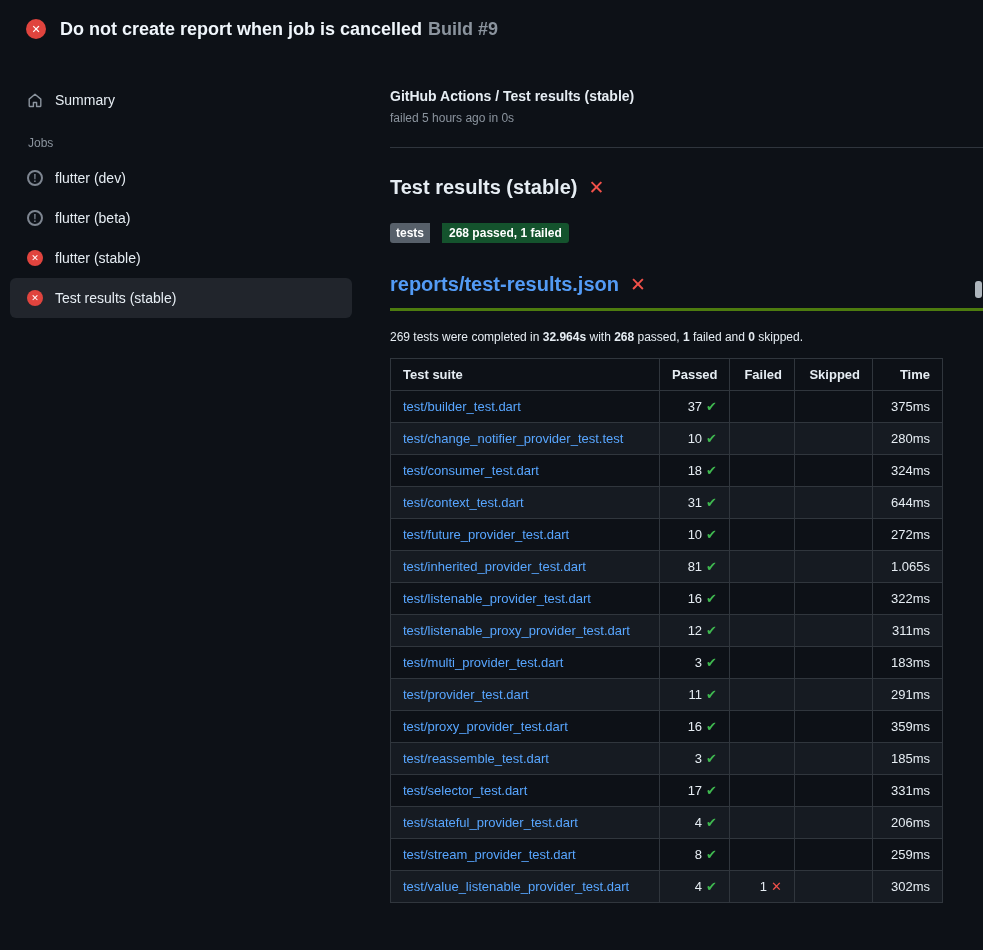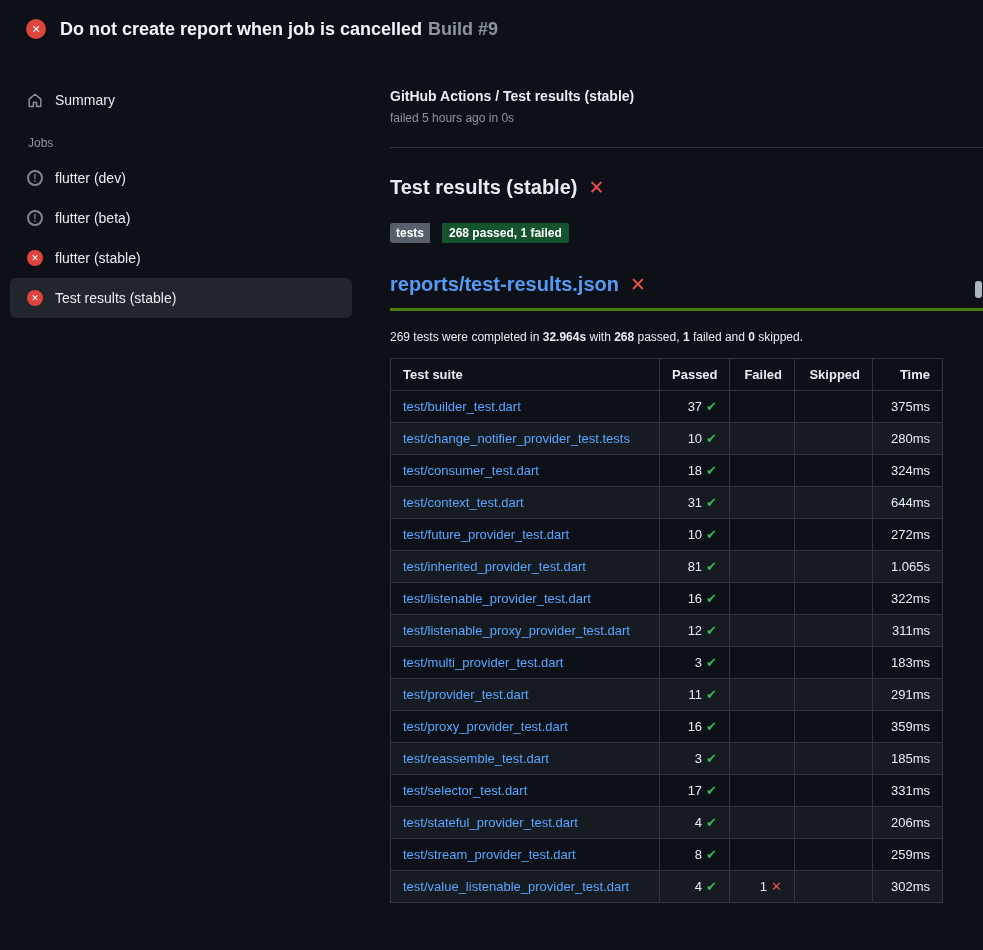--- a/index.html
+++ b/index.html
@@ -179,21 +179,21 @@
         </thead>
       <tbody id="tbody">
           <tr>
             <td class="col0"><a href="#">test/builder_test.dart</a></td>
             <td class="col1 num"><span>37</span><span class="check-ic">✔</span></td>
             <td class="col2 num"></td>
             <td class="col3 num"></td>
             <td class="col4 num">375ms</td>
           </tr>
           <tr>
-            <td class="col0"><a href="#">test/change_notifier_provider_test.tests</a></td>
+            <td class="col0"><a href="#">test/change_notifier_provider_test.test</a></td>
             <td class="col1 num"><span>10</span><span class="check-ic">✔</span></td>
             <td class="col2 num"></td>
             <td class="col3 num"></td>
             <td class="col4 num">280ms</td>
           </tr>
           <tr>
             <td class="col0"><a href="#">test/consumer_test.dart</a></td>
             <td class="col1 num"><span>18</span><span class="check-ic">✔</span></td>
             <td class="col2 num"></td>
             <td class="col3 num"></td>

